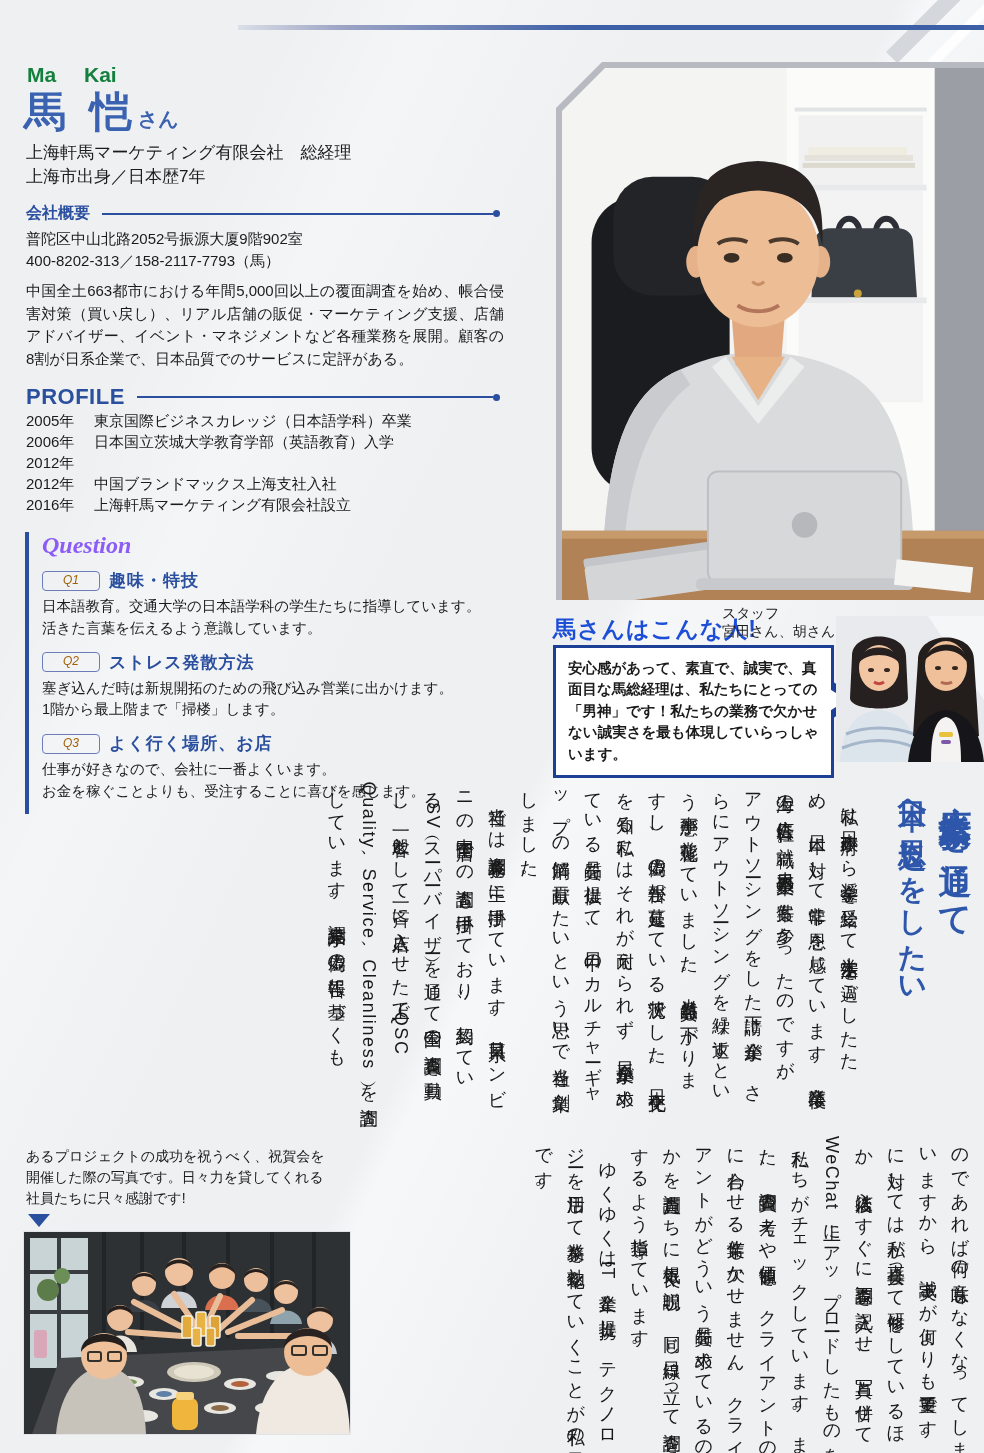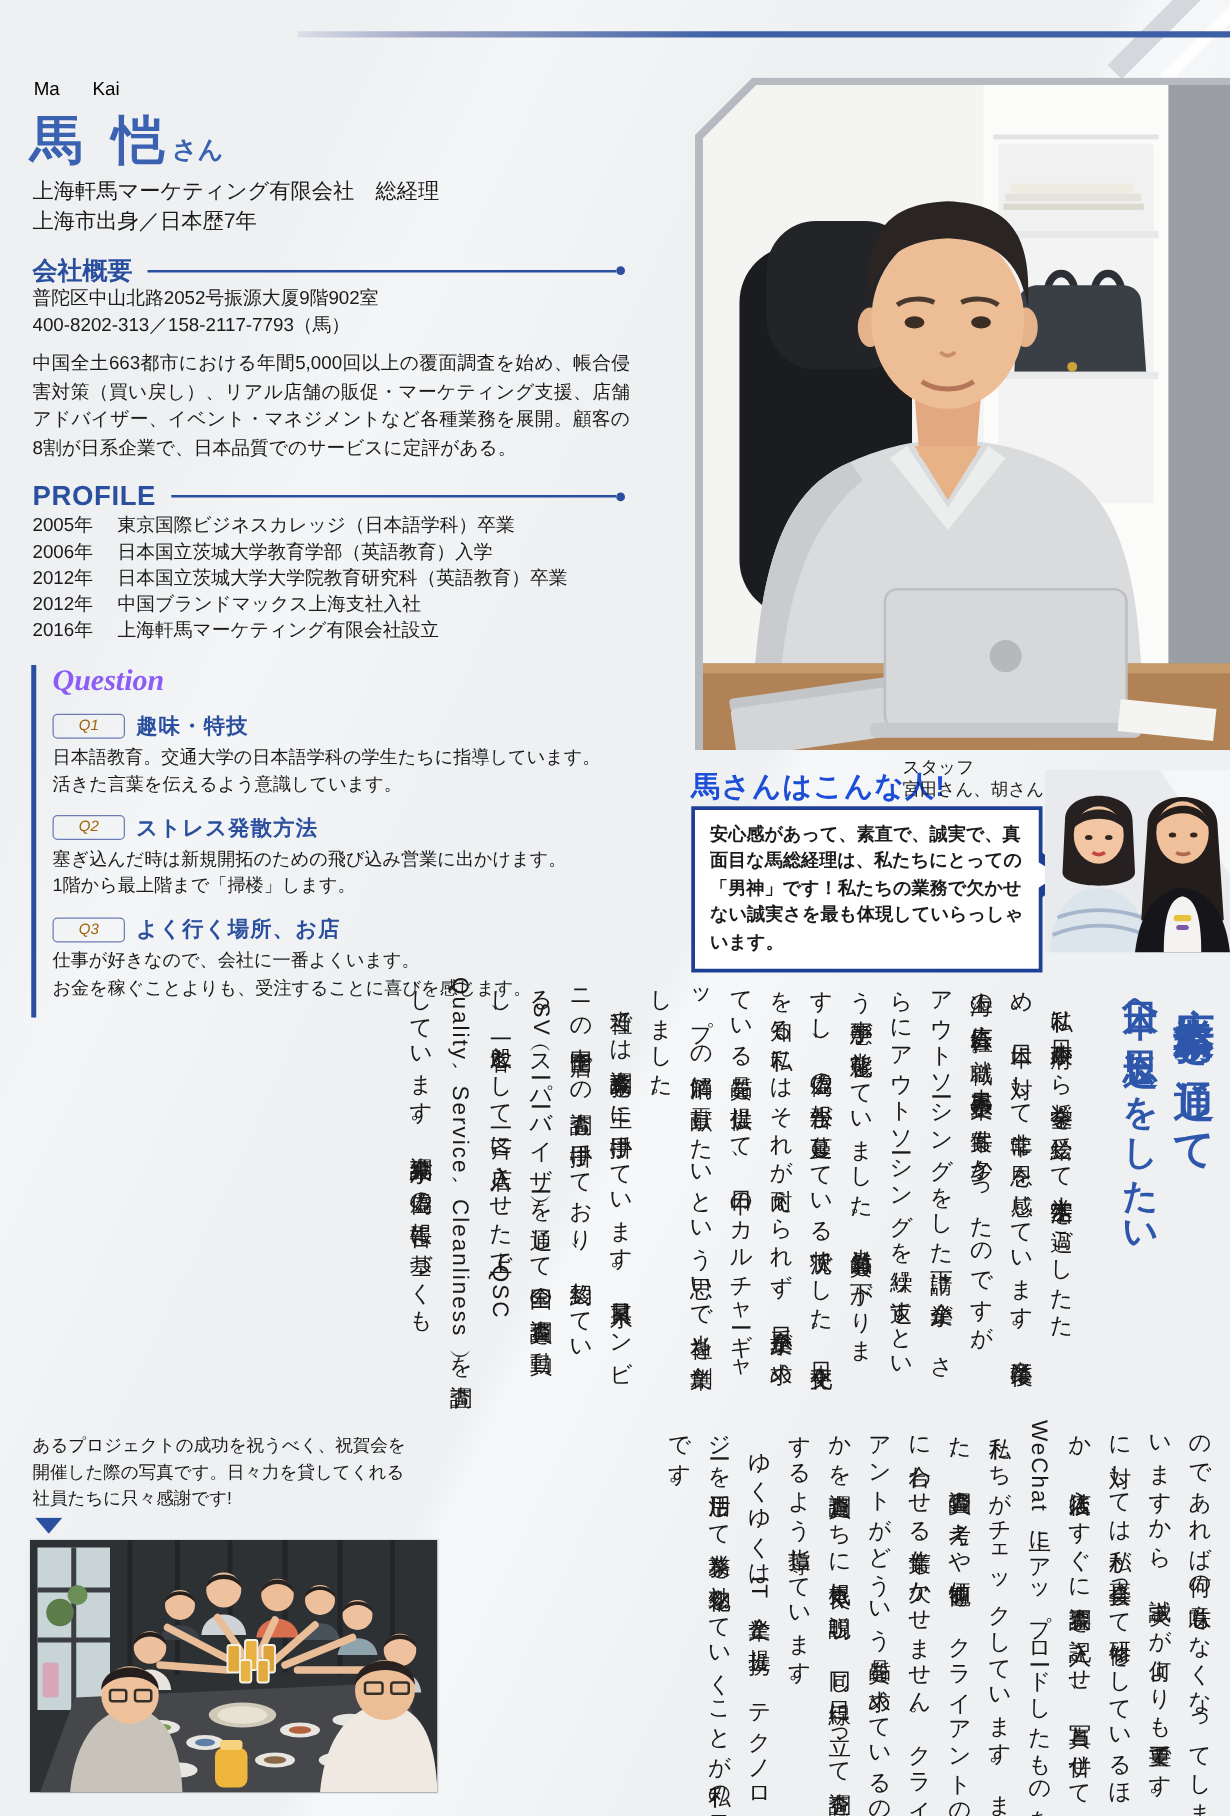--- a/index.html
+++ b/index.html
@@ -8,32 +8,32 @@
   .bg-sheen{position:absolute;inset:0;pointer-events:none;background:
     linear-gradient(115deg, rgba(255,255,255,0) 54%, rgba(255,255,255,0.5) 56%, rgba(255,255,255,0) 72%),
     linear-gradient(115deg, rgba(255,255,255,0) 18%, rgba(255,255,255,0.35) 26%, rgba(255,255,255,0) 40%);}
   .tr-stripe{position:absolute;transform:rotate(-45deg);transform-origin:left top;}
   .tr-s1{left:886px;top:52px;width:240px;height:16px;background:#d4d7dc;}
   .tr-s2{left:928px;top:60px;width:220px;height:10px;background:#ffffff;opacity:.85;}
   .top-rule{position:absolute;left:238px;right:0;top:25px;height:5px;
     background:linear-gradient(to right, rgba(88,100,158,0.12), rgba(88,100,158,0.55) 14%, #3c5fa6 46%, #3c5fa6);}
 
   
-  .name-romaji{position:absolute;left:27px;top:63px;font-size:15px;font-weight:normal;color:#000000;word-spacing:22px;}
+  .name-romaji{position:absolute;left:27px;top:63px;font-size:21px;font-weight:bold;color:#15803d;word-spacing:22px;}
   .name-jp{position:absolute;left:24px;top:84px;color:#3a62b1;white-space:nowrap;}
   .name-jp .kanji{font-size:42px;font-weight:bold;letter-spacing:6px;text-align:right;}
   .name-jp .hono{font-size:20px;font-weight:bold;}
   .title-line{position:absolute;left:26px;top:141px;font-size:17px;}
   .origin-line{position:absolute;left:26px;top:165px;font-size:17px;}
 
   .sec-head{position:absolute;left:26px;width:474px;display:flex;align-items:center;}
   .sec-head .txt{color:#2b4f9f;font-weight:bold;}
   .sec-head .rule{flex:1;height:2px;background:#2b4f9f;margin-left:12px;}
   .sec-head .dot{width:7px;height:7px;border-radius:50%;background:#2b4f9f;flex:none;}
-  .sh-company{top:203px;} .sh-company .txt{font-size:20px;text-align:right;}
+  .sh-company{top:203px;} .sh-company .txt{font-size:16px;text-align:right;}
   .sh-profile{top:384px;} .sh-profile .txt{font-size:22px;letter-spacing:.5px;}
 
   .contact{position:absolute;left:26px;top:228px;font-size:15px;line-height:1.45;white-space:pre-line;}
   .company-desc{position:absolute;left:26px;top:280px;width:478px;font-size:15px;line-height:1.5;text-align:justify;}
 
   .profile-list{position:absolute;left:26px;top:410px;font-size:15px;}
   .profile-row{display:flex;line-height:1.4;}
   .profile-row .year{width:68px;flex:none;}
 
   .question{position:absolute;left:25px;top:532px;width:498px;border-left:4px solid #2b4f9f;padding-left:13px;}
@@ -118,21 +118,20 @@
     <div class="profile-row">
       <span class="year">2005年</span>
       <span>東京国際ビジネスカレッジ（日本語学科）卒業</span>
     </div>
     <div class="profile-row">
       <span class="year">2006年</span>
       <span>日本国立茨城大学教育学部（英語教育）入学</span>
     </div>
     <div class="profile-row">
       <span class="year">2012年</span>
-      <span>日本国立茨城大学大学院教育研究科（英語教育）卒業</span>
     </div>
     <div class="profile-row">
       <span class="year">2012年</span>
       <span>中国ブランドマックス上海支社入社</span>
     </div>
     <div class="profile-row">
       <span class="year">2016年</span>
       <span>上海軒馬マーケティング有限会社設立</span>
     </div>
   </div>

